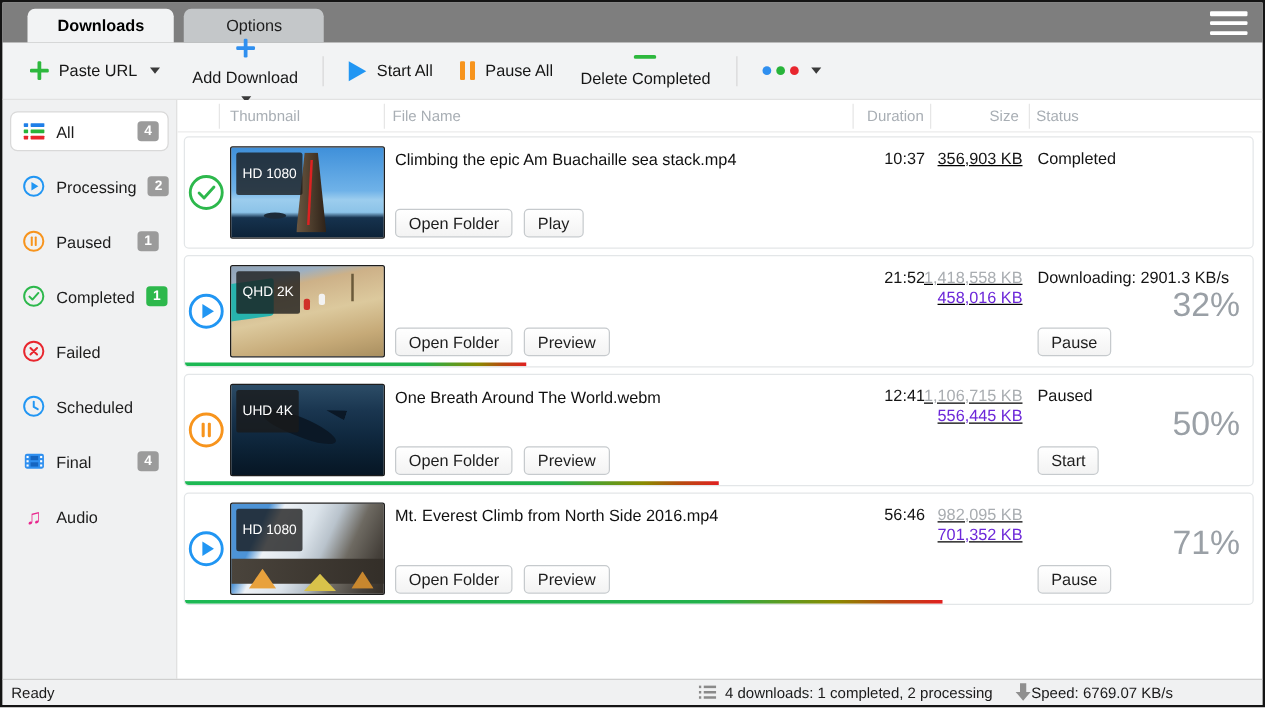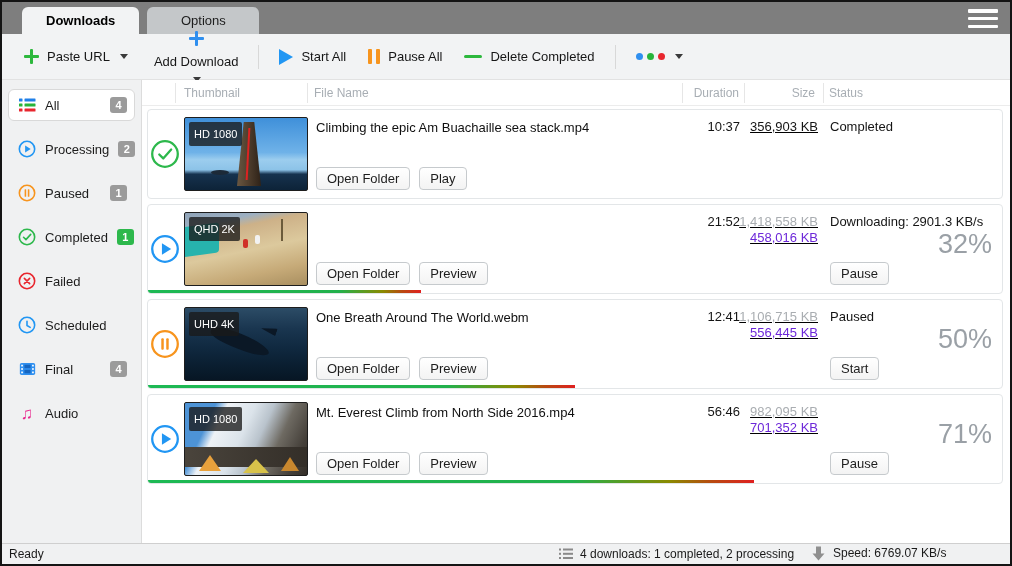--- a/index.html
+++ b/index.html
@@ -45,21 +45,21 @@
 
   .main { flex:1; background:#fff; display:flex; flex-direction:column; min-width:0; }
   .table-header { height:26px; flex:0 0 26px; position:relative; border-bottom:1px solid #ececec; font-size:12px; color:#a8aeb4; }
   .table-header span { position:absolute; top:6px; }
   .h-sep { position:absolute; top:3px; width:1px; height:20px; background:#e6e6e6; }
 
   .rows { flex:1; padding:3px 7px 0 5px; overflow:hidden; }
   .row-card { position:relative; height:90px; margin-bottom:5px; border:1px solid #e3e6e8; border-radius:4px; background:#fff; overflow:hidden; }
   .col-state { position:absolute; left:0; top:0; width:34px; height:100%; display:flex; align-items:center; justify-content:center; }
   .thumb { position:absolute; left:36px; top:7px; width:124px; height:74px; border:1px solid #1d1d1d; border-radius:2px; overflow:hidden; }
-  .thumb-badge { position:absolute; top:4px; left:4px; background:rgba(25,25,25,0.78); color:#fff; font-size:11px; padding:6px 5px; border-radius:2px; z-index:6; }
+  .thumb-badge { position:absolute; top:4px; left:4px; background:rgba(25,25,25,0.78); color:#fff; font-size:11px; padding:11px 5px; border-radius:2px; z-index:6; }
   .file-name { position:absolute; left:168px; top:9px; width:387px; font-size:13px; color:#101010; line-height:1.35; }
   .row-buttons { position:absolute; left:168px; bottom:8px; display:flex; gap:9px; }
   .btn { font-family:"Liberation Sans",sans-serif; font-size:13px; color:#1e1e1e; background:linear-gradient(#ffffff,#f3f3f3); border:1px solid #c6cacd; border-radius:4px; padding:3px 10px; cursor:pointer; }
   .col-duration { position:absolute; left:500px; top:9px; width:92px; text-align:right; font-size:13px; color:#141414; }
   .col-size { position:absolute; left:578px; top:9px; width:92px; text-align:right; font-size:13px;text-decoration:underline; }
   .size-total { color:#a9adb1; }
   .size-current { color:#6d28d9; margin-top:1px; }
   .size-single { color:#141414; }
   .status-text { position:absolute; left:682px; top:9px; font-size:13px; color:#141414; white-space:nowrap; }
   .percent { position:absolute; right:10px; top:24px; font-size:27px; color:#9aa0a6; }
@@ -83,21 +83,21 @@
   .thumb-4 { background:linear-gradient(115deg,#4d93d6 0%,#4d93d6 20%,#eef2f6 28%,#dbe3ea 46%,#b9c3cc 58%,#6e6a62 72%,#45403a 88%,#332e28 100%); }
   .t4-rock { left:0; top:44px; width:124px; height:20px; background:linear-gradient(90deg,#4a443c,#332e28); }
   .t4-tent1 { left:14px; top:52px; width:22px; height:16px; background:#e8a13c; clip-path:polygon(50% 0,100% 100%,0 100%); }
   .t4-tent2 { left:58px; top:56px; width:26px; height:14px; background:#d8c24a; clip-path:polygon(50% 0,100% 100%,0 100%); }
   .t4-tent3 { left:96px; top:54px; width:18px; height:14px; background:#c8872e; clip-path:polygon(50% 0,100% 100%,0 100%); }
 
   
   .status-bar { height:21px; flex:0 0 21px; background:#f0f1f2; border-top:1px solid #cfcfcf; position:relative; font-size:12px; color:#1a1a1a; }
   .sb-ready { position:absolute; left:7px; top:3px; }
   .sb-counts { position:absolute; left:557px; top:3px; display:flex; align-items:center; gap:7px; }
-  .sb-speed { position:absolute; left:810px; top:2px; display:flex; align-items:flex-start; gap:8px; }
+  .sb-speed { position:absolute; left:810px; top:2px; display:flex; align-items:center; }
 </style>
 </head>
 <body>
 
 <div class="window">
 
   <div class="title-bar">
     <div class="tab active">Downloads</div>
     <div class="tab inactive">Options</div>
     <div class="hamburger">
@@ -123,21 +123,21 @@
       <span class="play-tri"></span>
       <span>Start All</span>
     </div>
     <div class="tb-btn" style="margin-left:6px;">
       <span class="pause-bars">
           <i></i>
           <i></i>
         </span>
       <span>Pause All</span>
     </div>
-    <div class="tb-btn" style="margin-left:6px;">
+    <div class="tb-btn" style="margin-left:6px;flex-direction:column;">
       <span class="minus-bar"></span>
       <span>Delete Completed</span>
     </div>
     <div class="tb-sep"></div>
     <div class="tb-btn">
       <span class="menu-dots">
           <i class="dot-blue"></i>
           <i class="dot-green"></i>
           <i class="dot-red"></i>
         </span>

